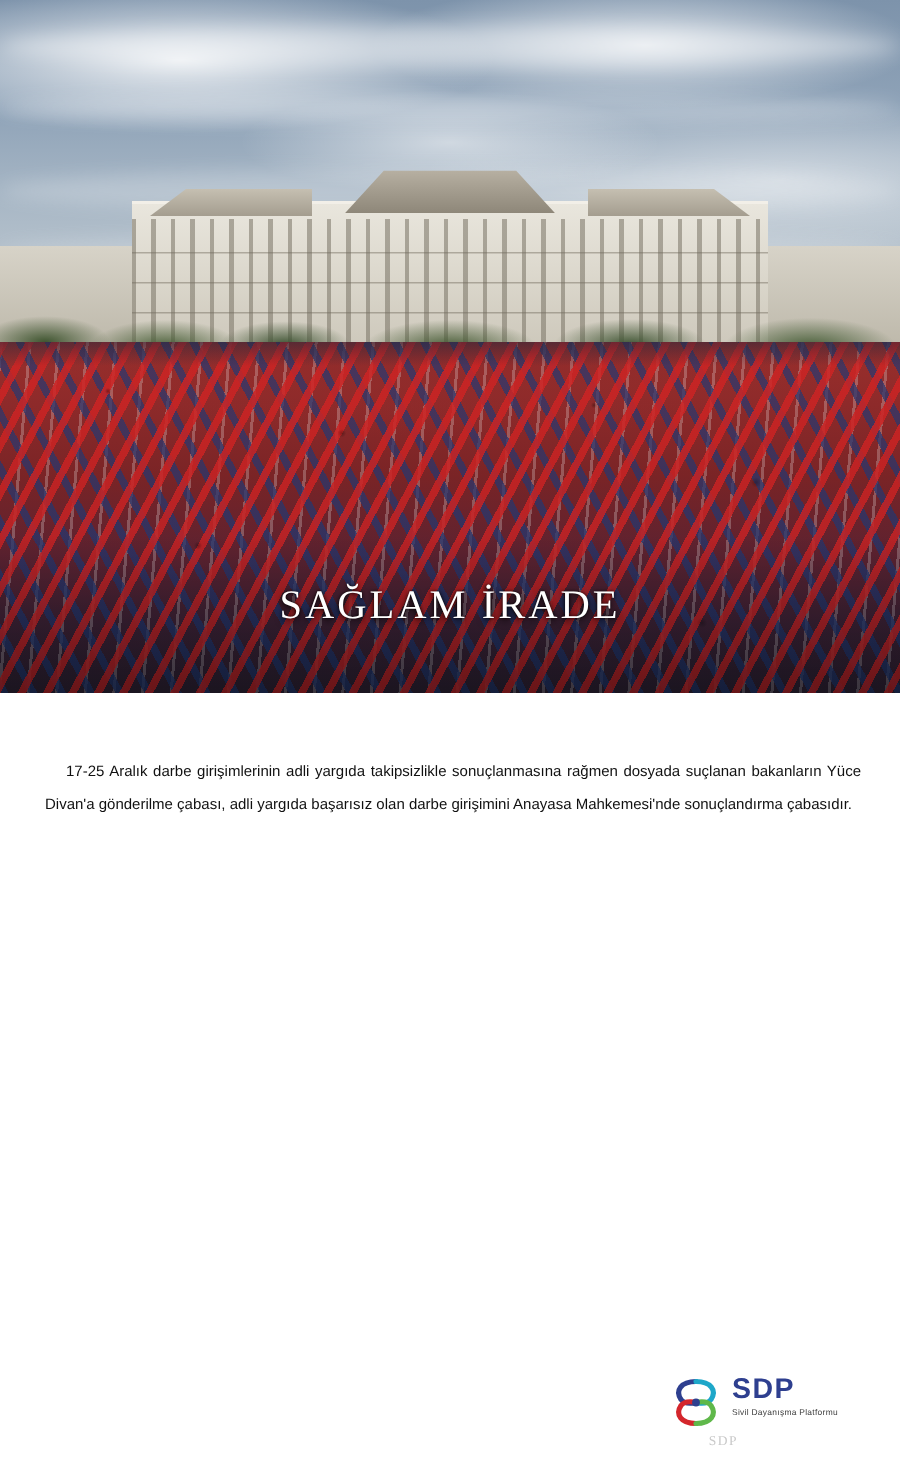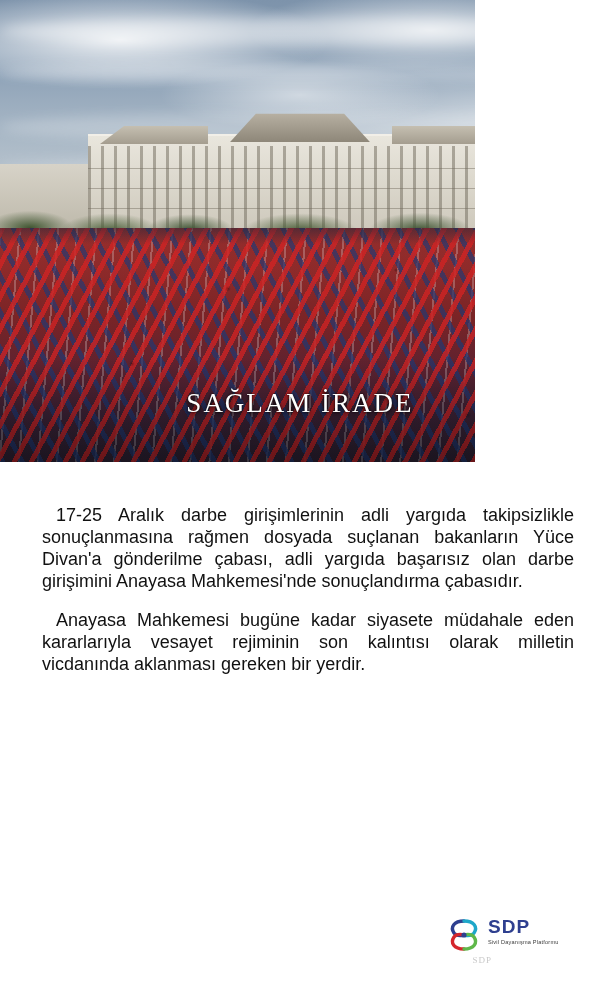--- a/index.html
+++ b/index.html
@@ -13,21 +13,21 @@
     height: 981px;
     font-family: "Liberation Sans", sans-serif;
     color: #1a1a1a;
     position: relative;
     overflow: hidden;
   }
 
   
   .hero {
     position: relative;
-    width: 475px;
+    width: 600px;
     height: 462px;
     overflow: hidden;
     background: #6f8296;
   }
 
   
   .sky {
     position: absolute;
     left: 0; top: 0;
     width: 600px; height: 210px;
@@ -175,25 +175,25 @@
     color: #ffffff;
     text-shadow: 0 2px 5px rgba(0,0,0,0.75), 0 0 2px rgba(0,0,0,0.9);
     z-index: 5;
   }
 
   
   .content {
     padding: 42px 26px 0 26px;
   }
   .para {
-    font-size: 18px;
+    font-size: 10px;
     line-height: 22px;
     text-align: justify;
     text-justify: inter-word;
-    margin: 0 0 17px 16px;
+    margin: 0 0 17px 4px;
     text-indent: 14px;
     color: #111111;
   }
   .para:last-child { margin-bottom: 0; }
 
   
   .logo {
     position: absolute;
     right: 18px;
     bottom: 14px;
@@ -264,21 +264,20 @@
 
   <div class="trees"></div>
   <div class="crowd"></div>
   <div class="banner-strip"></div>
 
   <div class="hero-title">SAĞLAM İRADE</div>
 </div>
 
 <div class="content">
   <p class="para">17-25 Aralık darbe girişimlerinin adli yargıda takipsizlikle sonuçlanmasına rağmen dosyada suçlanan bakanların Yüce Divan'a gönderilme çabası, adli yargıda başarısız olan darbe girişimini Anayasa Mahkemesi'nde sonuçlandırma çabasıdır.</p>
-  <p class="para">Anayasa Mahkemesi bugüne kadar siyasete müdahale eden kararlarıyla vesayet rejiminin son kalıntısı olarak milletin vicdanında aklanması gereken bir yerdir.</p>
 </div>
 
 <div class="watermark">SDP</div>
 
 <div class="logo">
   <div class="logo-mark">
     <svg viewBox="0 0 44 44" width="44" height="44" aria-hidden="true">
       <g fill="none" stroke-width="3.4" stroke-linecap="round">
         <path d="M22 8 C12 8, 8 14, 12 20 C15 24, 22 22, 22 22" stroke="#2e3f8f"></path>
         <path d="M22 8 C32 8, 36 14, 32 20 C29 24, 22 22, 22 22" stroke="#1ea7c9"></path>

